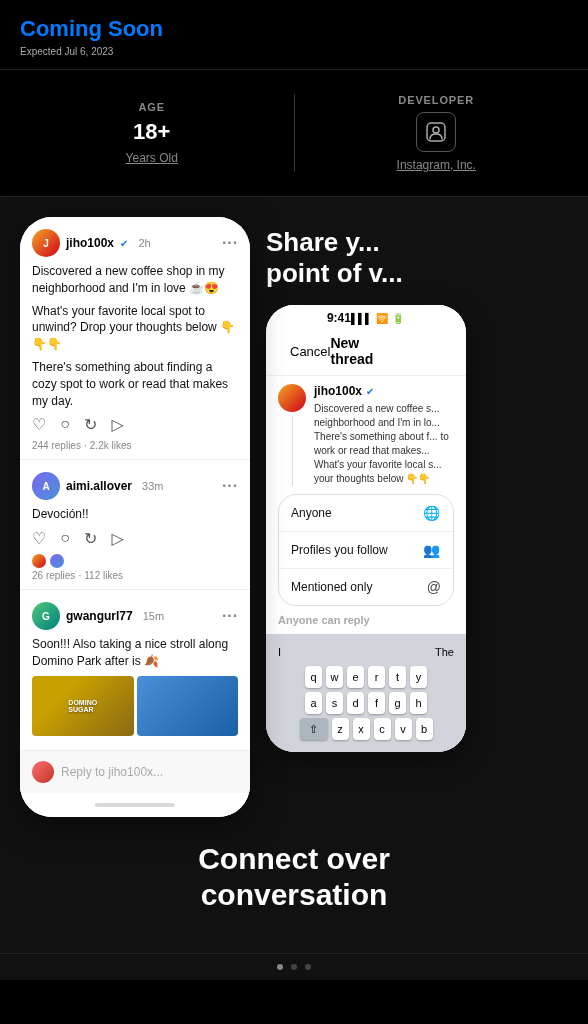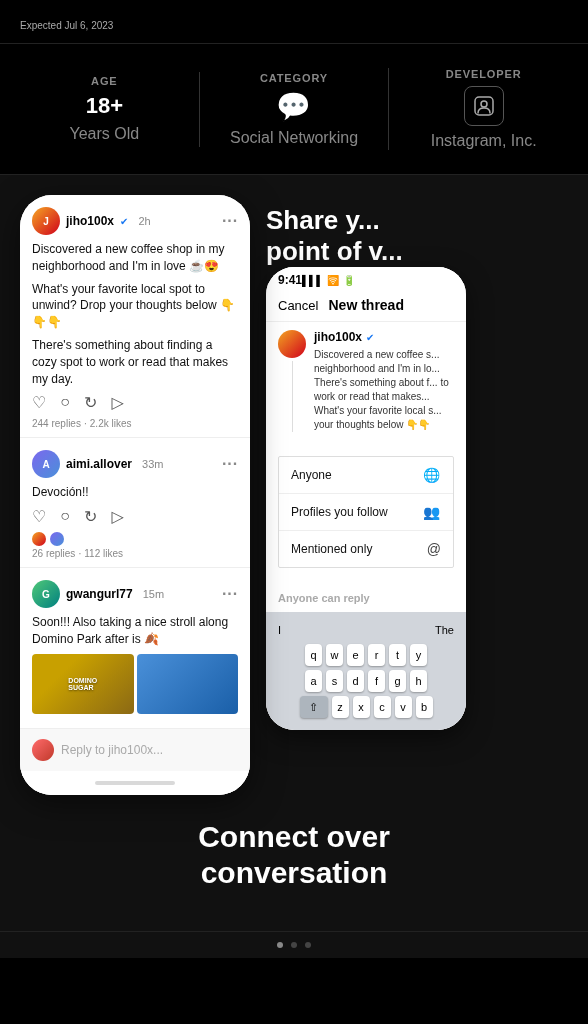--- a/index.html
+++ b/index.html
@@ -53,22 +53,23 @@
       letter-spacing: 0.08em;
       text-transform: uppercase;
     }
     .info-value {
       color: #fff;
       font-size: 22px;
       font-weight: 700;
     }
     .info-sub {
       color: #888;
-      font-size: 16px;
+      font-size: 12px;
       text-align: center;
+      text-decoration: underline;
     }
     .info-icon {
       font-size: 28px;
       color: #aaa;
     }
     .developer-icon {
       width: 40px;
       height: 40px;
       border: 1px solid #555;
       border-radius: 8px;
@@ -251,78 +252,78 @@
       flex: 1;
       display: flex;
       flex-direction: column;
       padding-top: 10px;
     }
     .share-text {
       font-size: 26px;
       font-weight: 800;
       color: #fff;
       line-height: 1.2;
-      margin-bottom: 0;
+      margin-bottom: 16px;
     }
 
     
     .phone-mockup-right {
       width: 200px;
       background: #e0e0e0;
       border-radius: 28px;
       overflow: hidden;
       box-shadow: 0 8px 24px rgba(0,0,0,0.5);
     }
     .phone-right-screen {
       background: #fff;
     }
     .status-bar-right {
       background: #fff;
       padding: 6px 12px 2px;
       display: flex;
-      justify-content: flex-start;
+      justify-content: center;
       align-items: center;
     }
     .status-time-right {
       font-size: 12px;
       font-weight: 700;
       color: #000;
     }
     .status-icons-right {
       display: flex;
       gap: 4px;
       font-size: 10px;
       color: #000;
     }
     .thread-header-right {
       display: flex;
       justify-content: space-between;
       align-items: center;
-      padding: 8px 12px;
+      padding: 8px 24px;
       border-bottom: 1px solid #eee;
     }
     .cancel-btn {
       font-size: 13px;
       color: #000;
     }
     .new-thread-title {
       font-size: 14px;
       font-weight: 700;
       color: #000;
     }
     .right-post-text {
       padding: 8px 12px;
       font-size: 11px;
       color: #333;
       line-height: 1.4;
     }
     .reply-options {
-      margin: 16px 12px;
+      margin: 0 12px;
       border: 1px solid #ddd;
-      border-radius: 2px;
+      border-radius: 18px;
       overflow: hidden;
     }
     .reply-option-item {
       display: flex;
       align-items: center;
       justify-content: space-between;
       padding: 10px 12px;
       border-bottom: 1px solid #eee;
       font-size: 12px;
       color: #111;
@@ -397,33 +398,29 @@
       background: #444;
     }
     .nav-dot.active {
       background: #888;
     }
   </style>
 </head>
 <body>
 
 <div class="header">
+  <div class="coming-soon-title">Coming Soon</div>
   <div class="expected-date">Expected Jul 6, 2023</div>
 </div>
 
 <div class="info-row">
   <div class="info-item">
     <div class="info-label">AGE</div>
     <div class="info-value">18+</div>
     <div class="info-sub">Years Old</div>
-  </div>
-  <div class="info-item">
-    <div class="info-label">CATEGORY</div>
-    <div class="info-icon">💬</div>
-    <div class="info-sub">Social Networking</div>
   </div>
   <div class="info-item">
     <div class="info-label">DEVELOPER</div>
     <div class="developer-icon">
       <svg width="22" height="22" viewBox="0 0 22 22" fill="none">
         <rect x="2" y="2" width="18" height="18" rx="4" stroke="#aaa" stroke-width="1.5"></rect>
         <circle cx="11" cy="9" r="3" stroke="#aaa" stroke-width="1.5"></circle>
         <path d="M5 18c0-3.314 2.686-5 6-5s6 1.686 6 5" stroke="#aaa" stroke-width="1.5" stroke-linecap="round"></path>
       </svg>
     </div>

